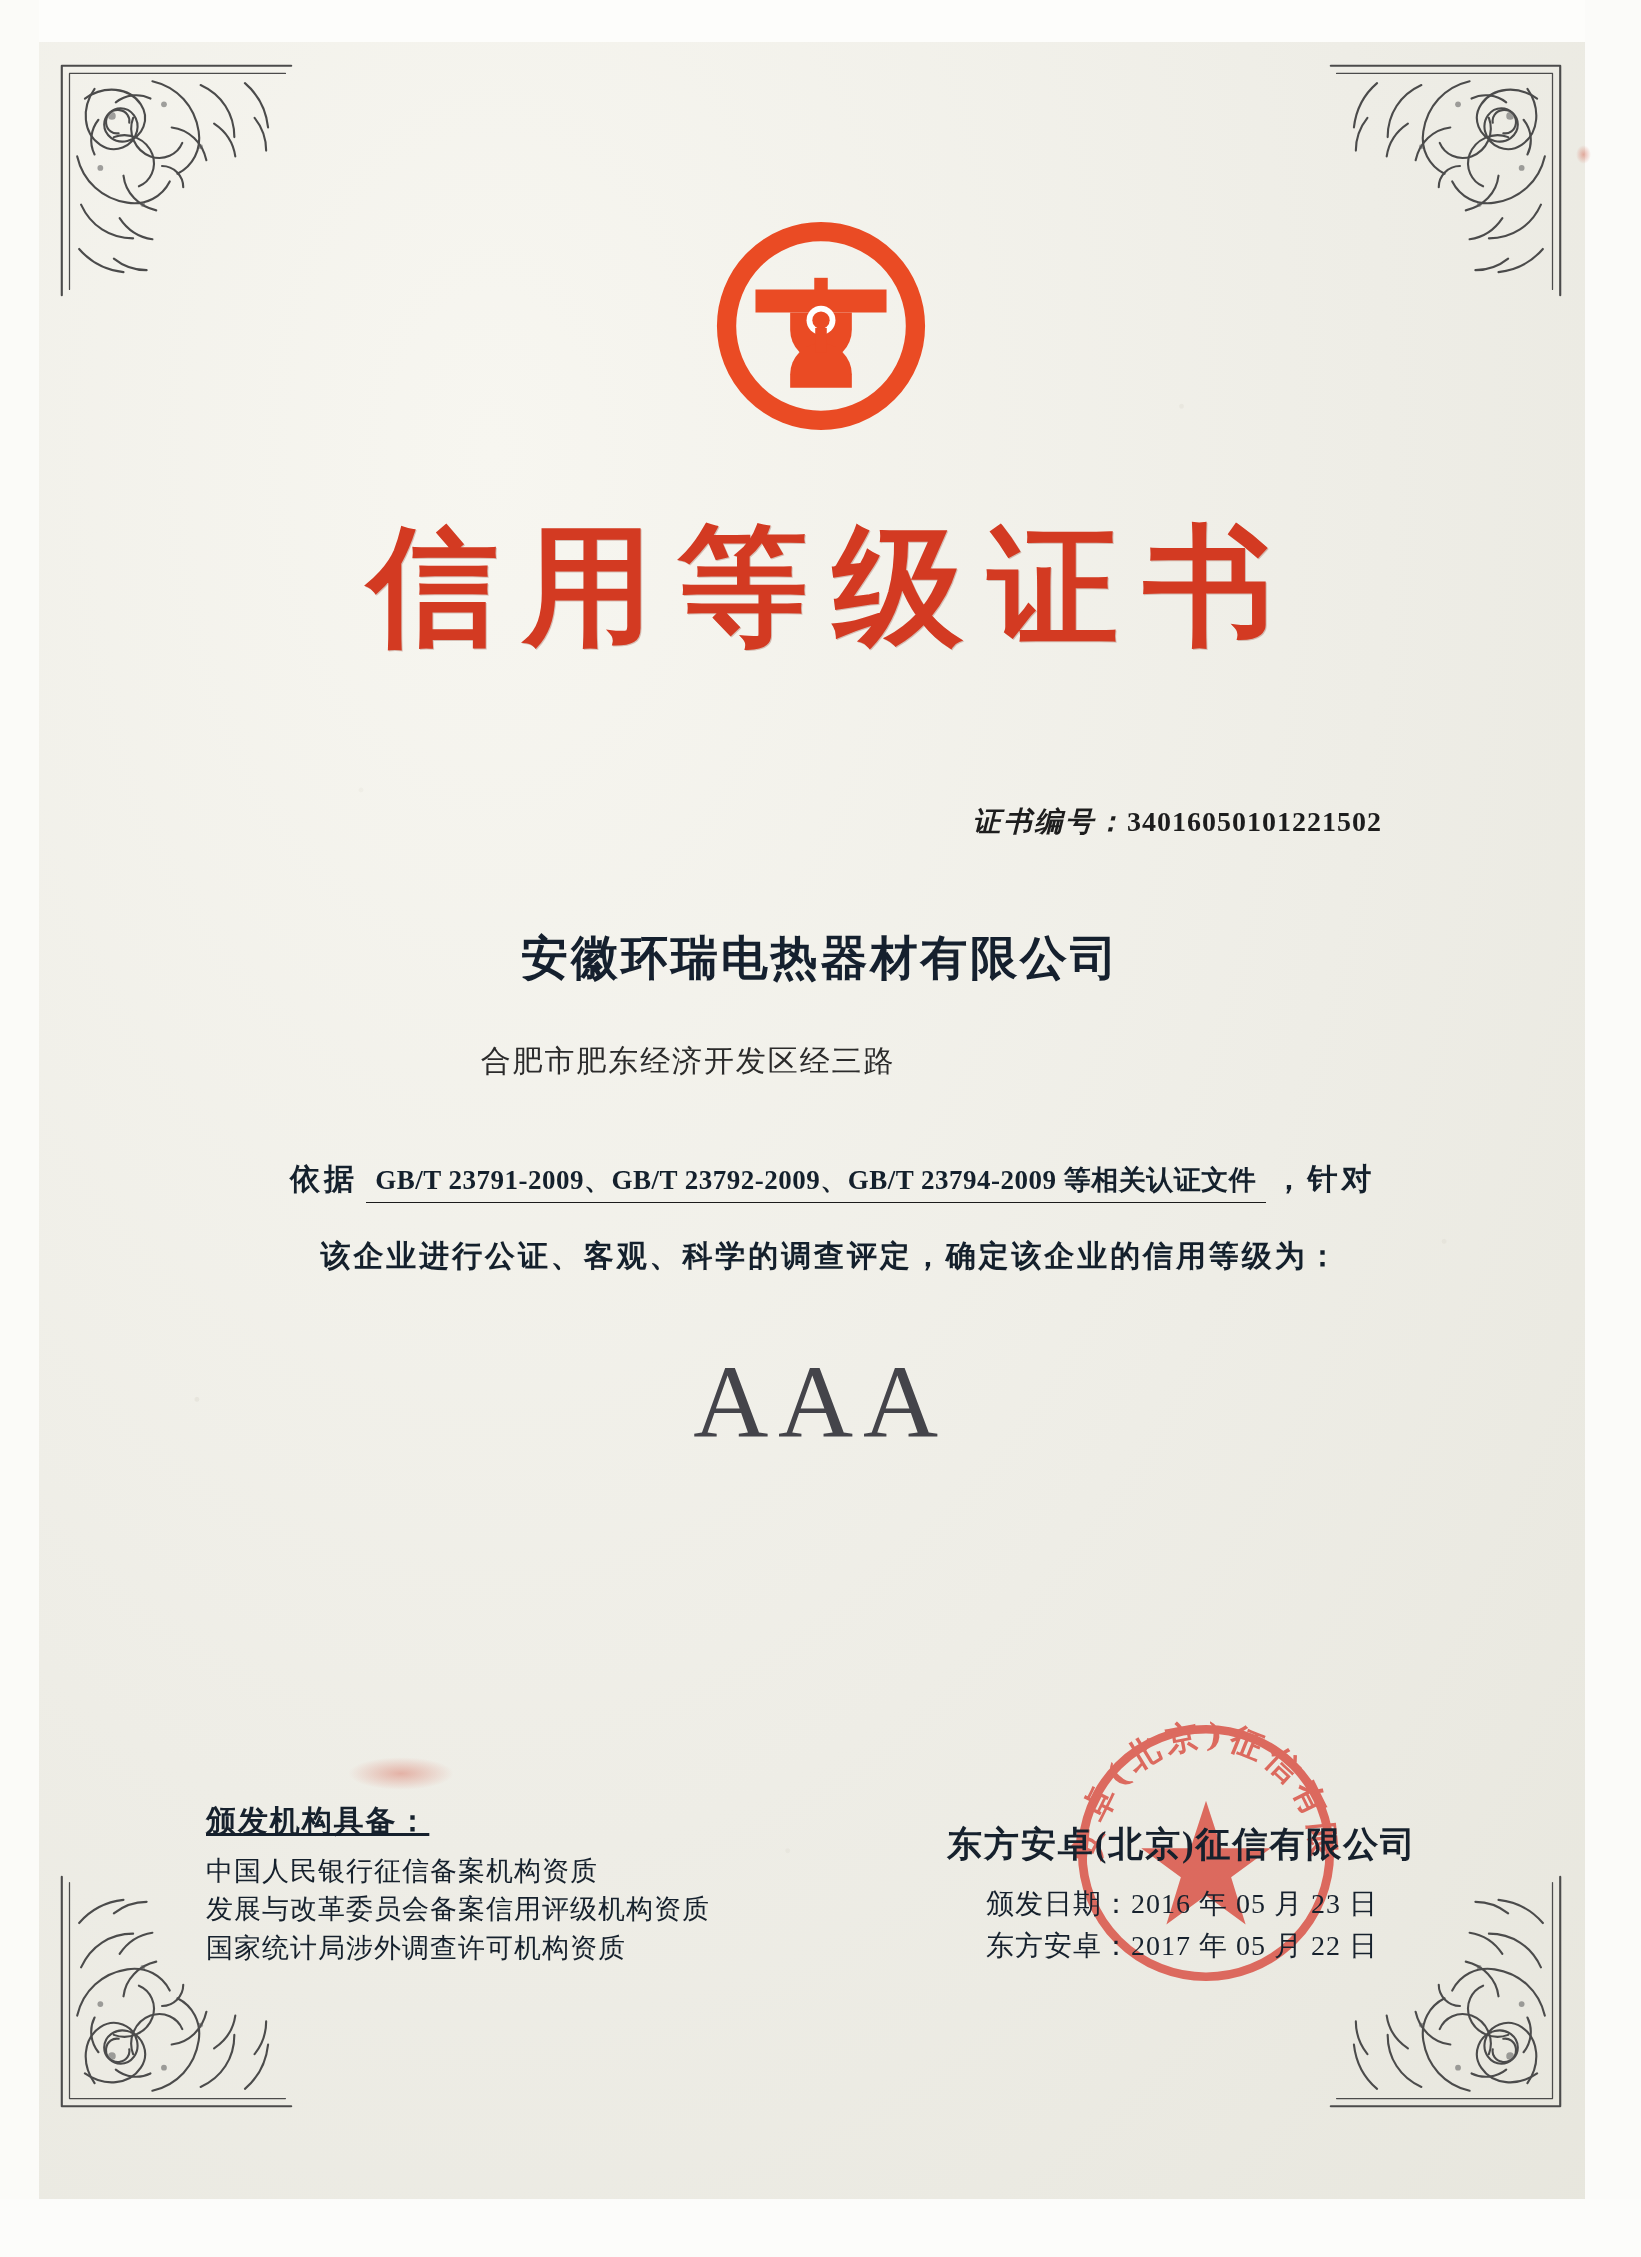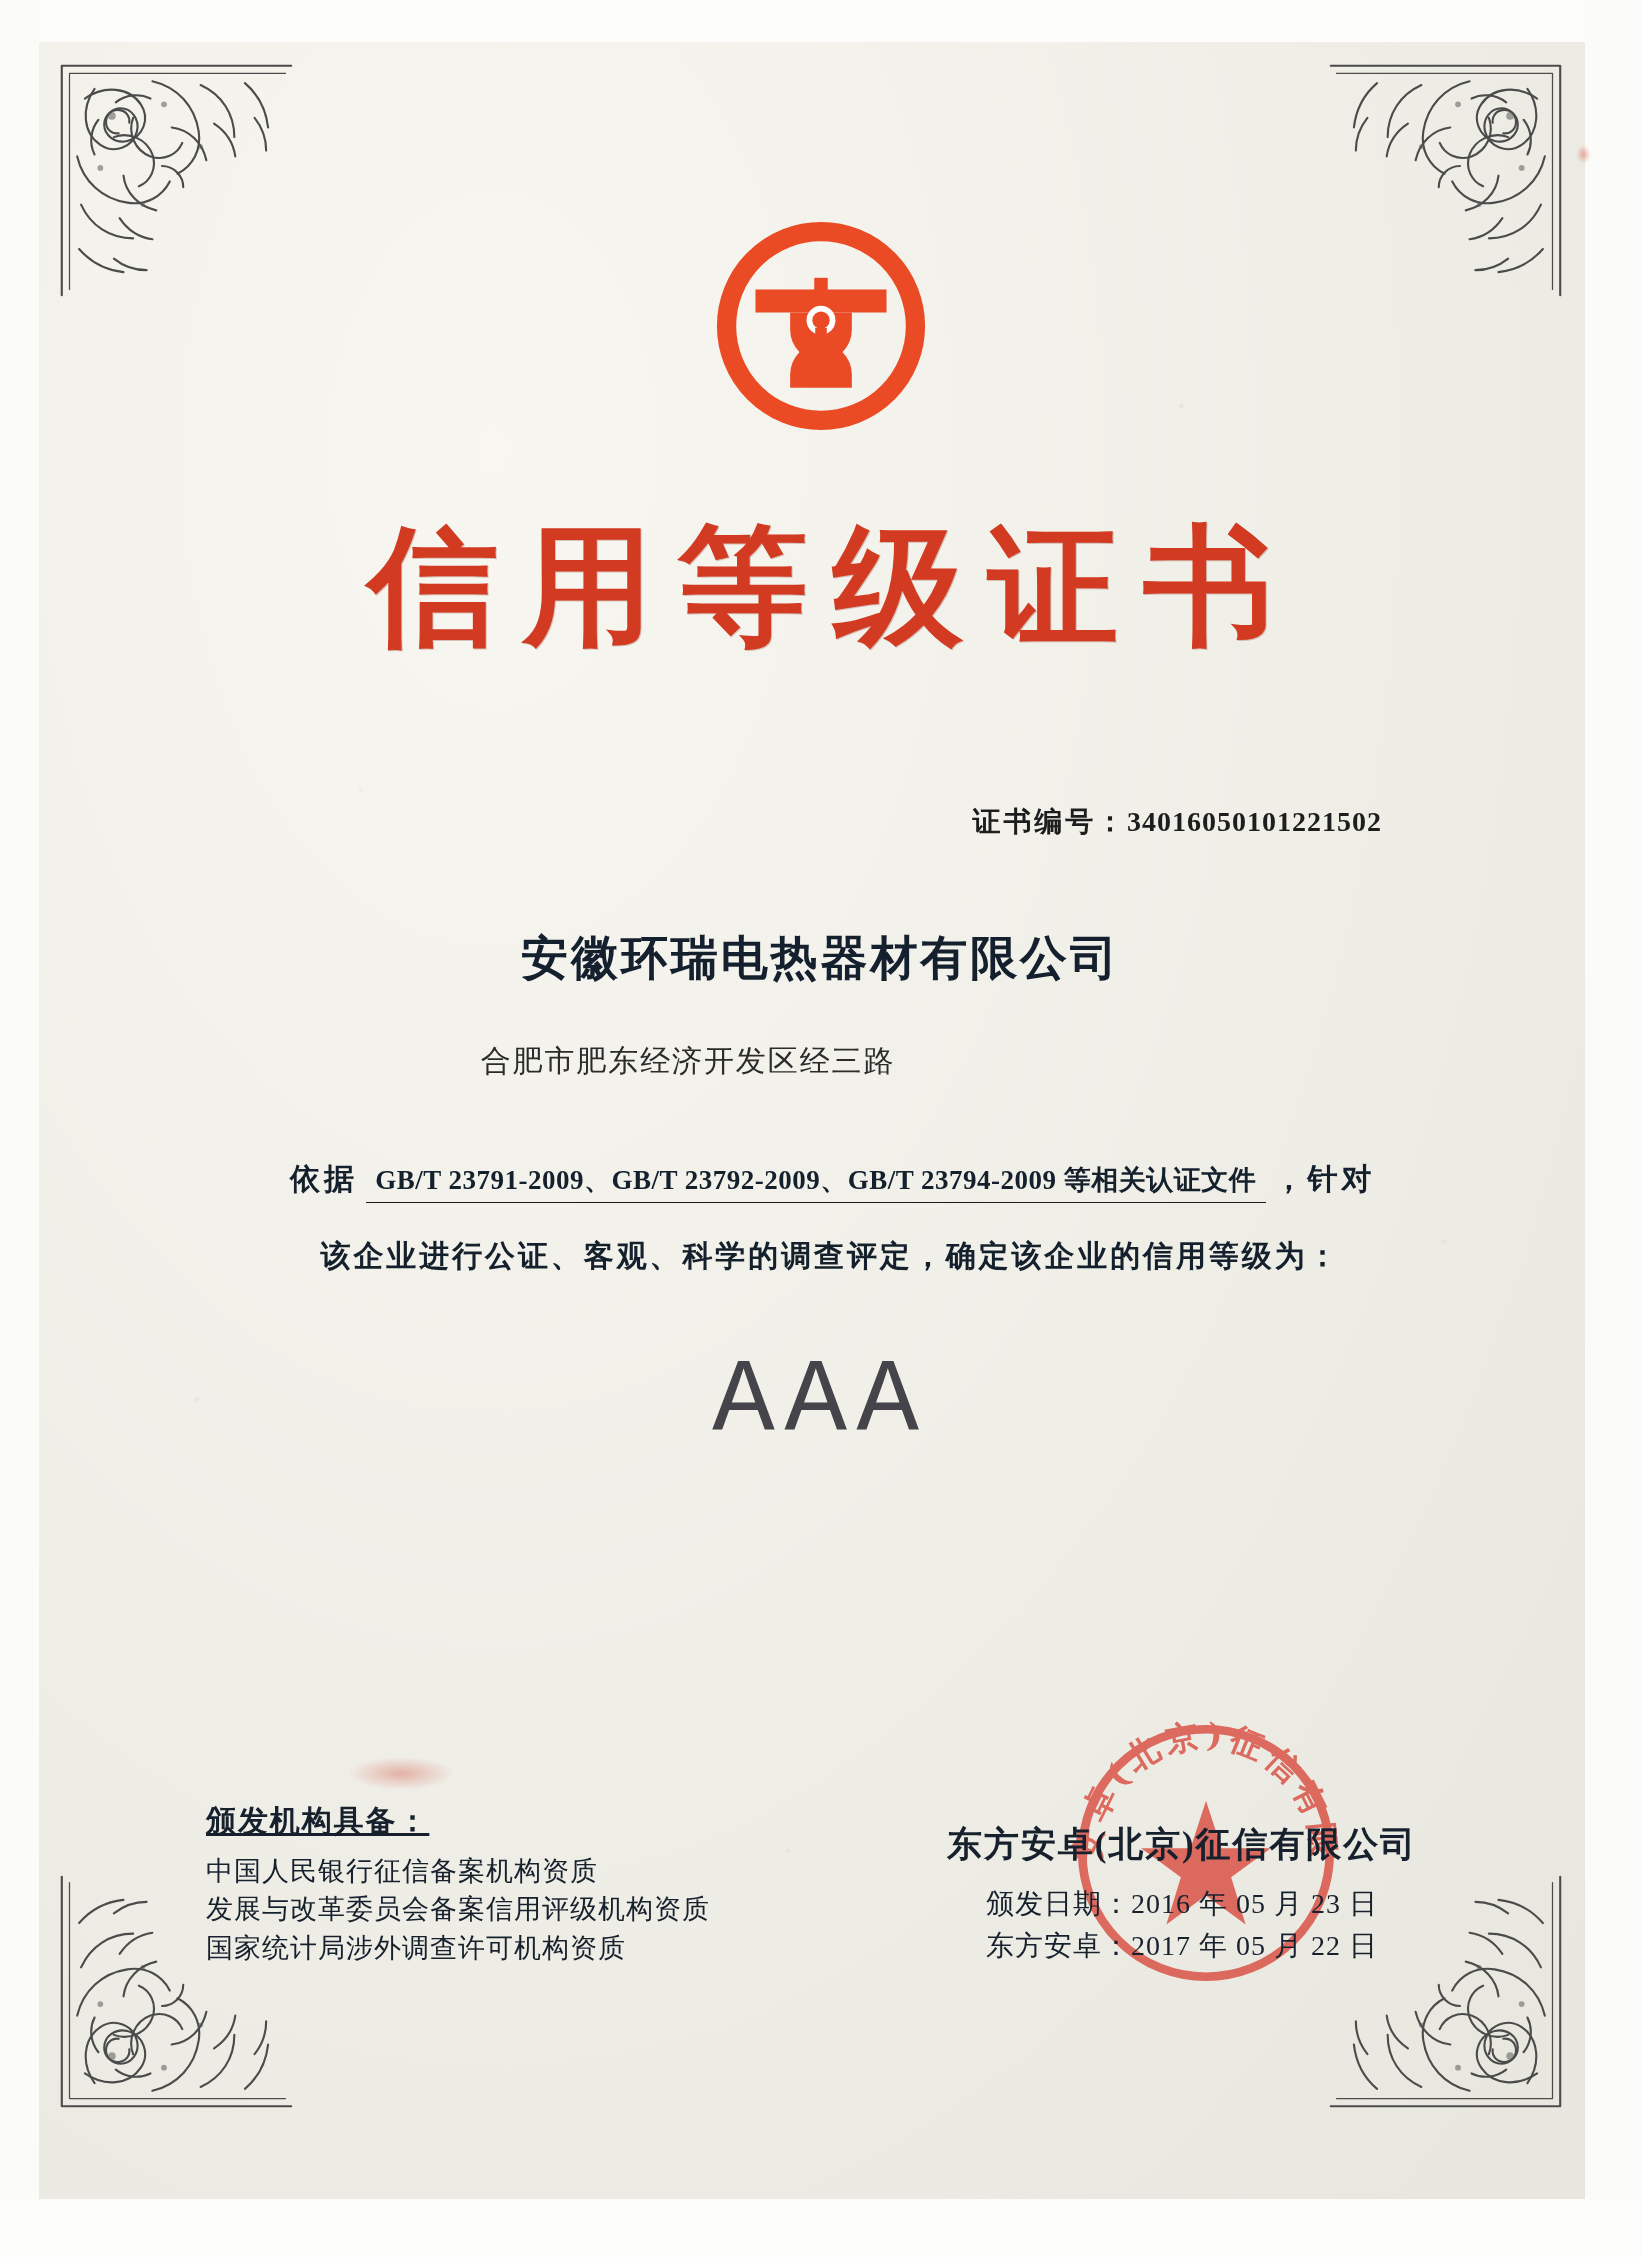--- a/index.html
+++ b/index.html
@@ -98,21 +98,21 @@
   .cert-no {
     position: absolute;
     top: 803px;
     right: 259px;
     font-size: 28px;
     font-weight: 700;
     color: #1d1d1d;
     letter-spacing: 1px;
     white-space: nowrap;
   }
-  .cert-no .label { letter-spacing: 2.9px; }
+  .cert-no .label { letter-spacing: 2.9px; font-style: italic; }
   .cert-no .value { font-family: "Liberation Serif", serif; letter-spacing: 1px; }
 
   
   .company-name {
     position: absolute;
     top: 927px;
     left: 0;
     width: 1641px;
     text-align: center;
     font-family: "DejaVu Serif", "Liberation Serif", serif;
@@ -168,21 +168,21 @@
     white-space: nowrap;
   }
 
   
   .grade {
     position: absolute;
     top: 1342px;
     left: 0;
     width: 1641px;
     text-align: center;
-    font-family: Liberation Mono, monospace;
+    font-family: Liberation Serif, serif;
     font-size: 104px;
     font-weight: 400;
     letter-spacing: 9.7px;
     color: #44444a;
   }
 
   
   .issuer-block {
     position: absolute;
     left: 206px;

